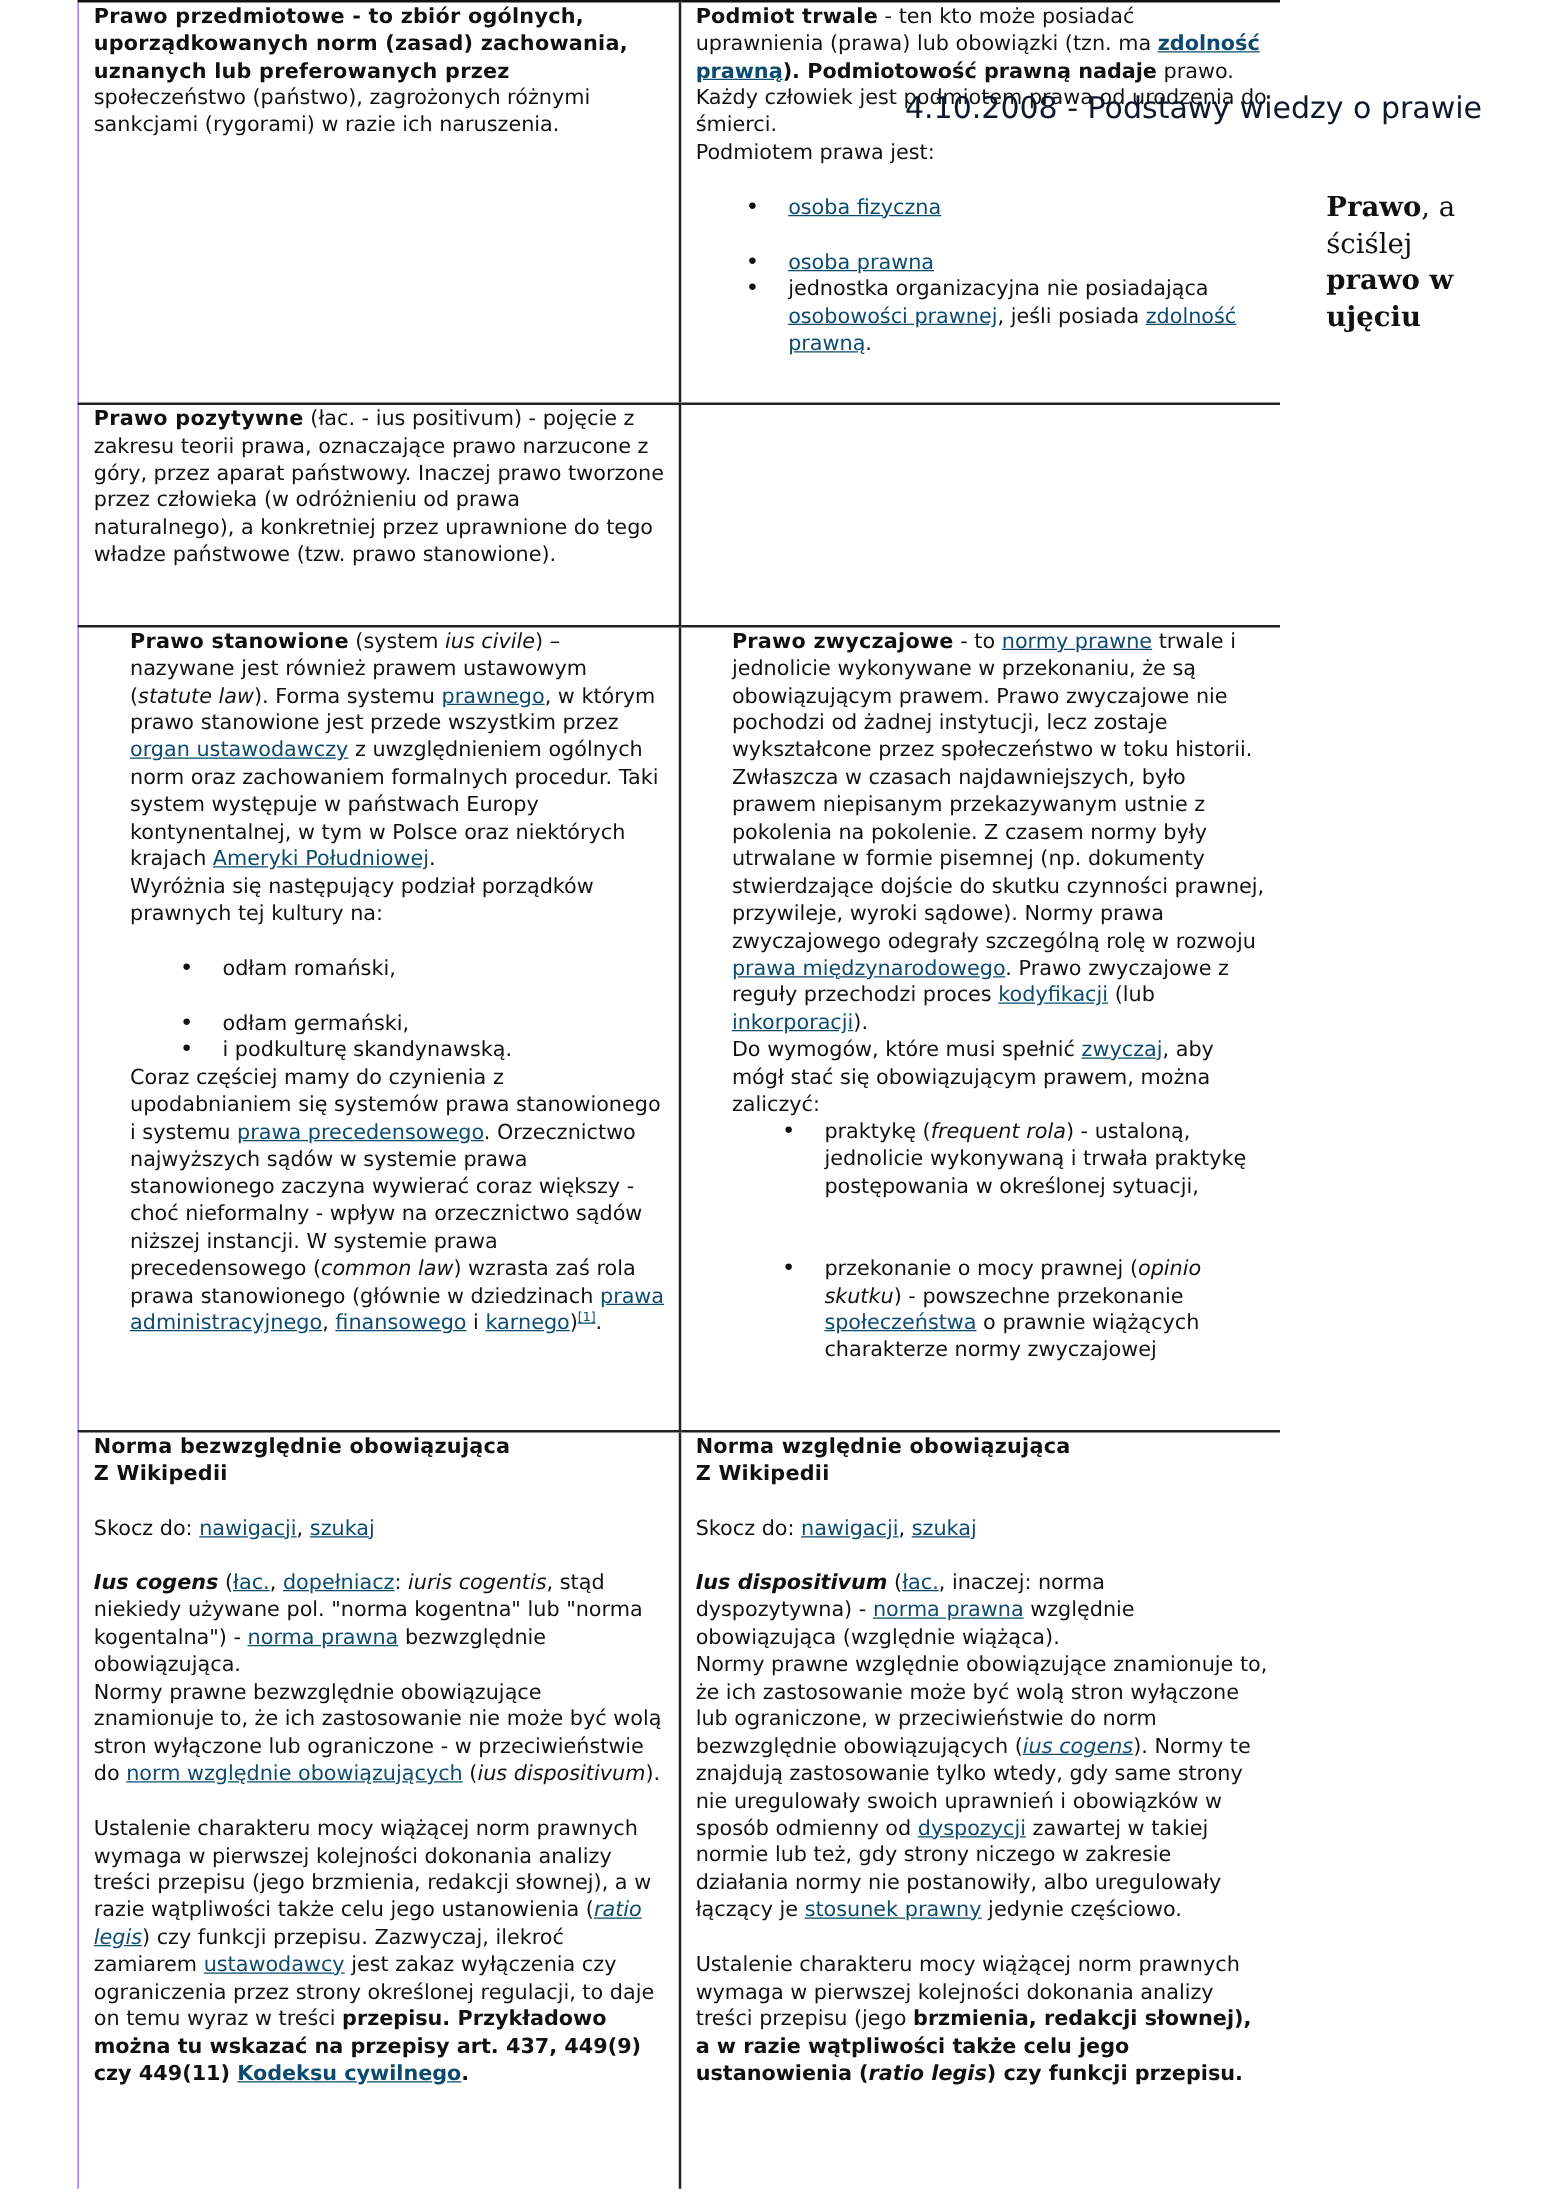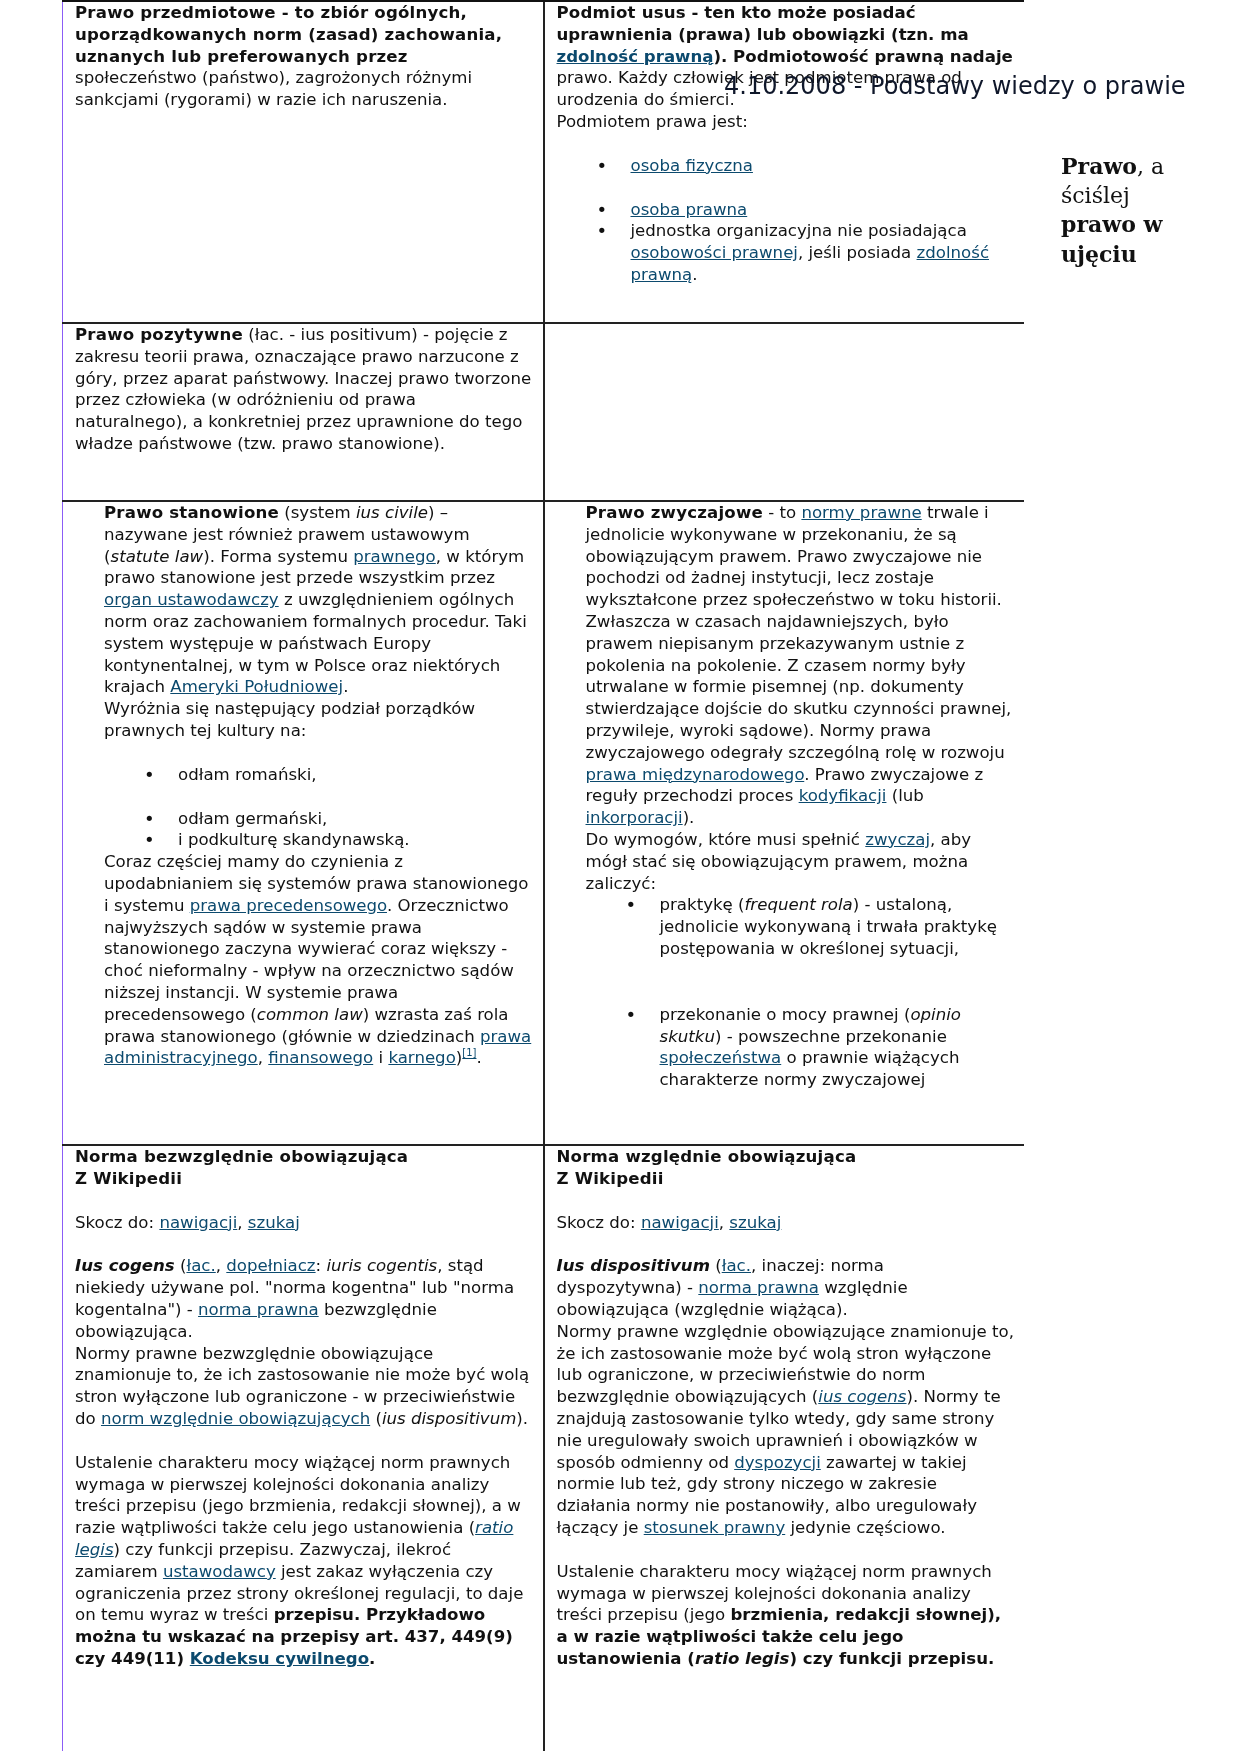--- a/index.html
+++ b/index.html
@@ -35,21 +35,21 @@
 </head>
 <body>
 
 <table class="page-table">
   <tbody>
       <tr class="row-1">
     <td class="col-left">
       <span class="heavy">Prawo przedmiotowe</span><span class="heavy" style="font-weight:600"> - to zbiór ogólnych, uporządkowanych norm (zasad) zachowania, uznanych lub preferowanych przez</span><span> społeczeństwo (państwo), zagrożonych różnymi sankcjami (rygorami) w razie ich naruszenia.</span>
     </td>
     <td class="col-right">
-      <span class="heavy">Podmiot usus</span><span style="font-weight:700"> - ten kto może posiadać uprawnienia (prawa) lub obowiązki (tzn. ma </span><a class="lnk" style="font-weight:600">zdolność prawną</a><span style="font-weight:600">). Podmiotowość prawną nadaje</span><span> prawo. Każdy człowiek jest podmiotem prawa od urodzenia do śmierci.</span><br>
+      <span class="heavy">Podmiot trwale</span><span style="font-weight:400"> - ten kto może posiadać uprawnienia (prawa) lub obowiązki (tzn. ma </span><a class="lnk" style="font-weight:600">zdolność prawną</a><span style="font-weight:600">). Podmiotowość prawną nadaje</span><span> prawo. Każdy człowiek jest podmiotem prawa od urodzenia do śmierci.</span><br>
       <span>Podmiotem prawa jest:</span>
       <div class="gap"></div>
       <ul class="bl">
         <li><a class="lnk">osoba fizyczna</a></li>
         <div class="gap"></div>
         <li><a class="lnk">osoba prawna</a></li>
         <li><span>jednostka organizacyjna nie posiadająca </span><a class="lnk">osobowości prawnej</a><span>, jeśli posiada </span><a class="lnk">zdolność prawną</a><span>.</span></li>
       </ul>
     </td>
   </tr>

